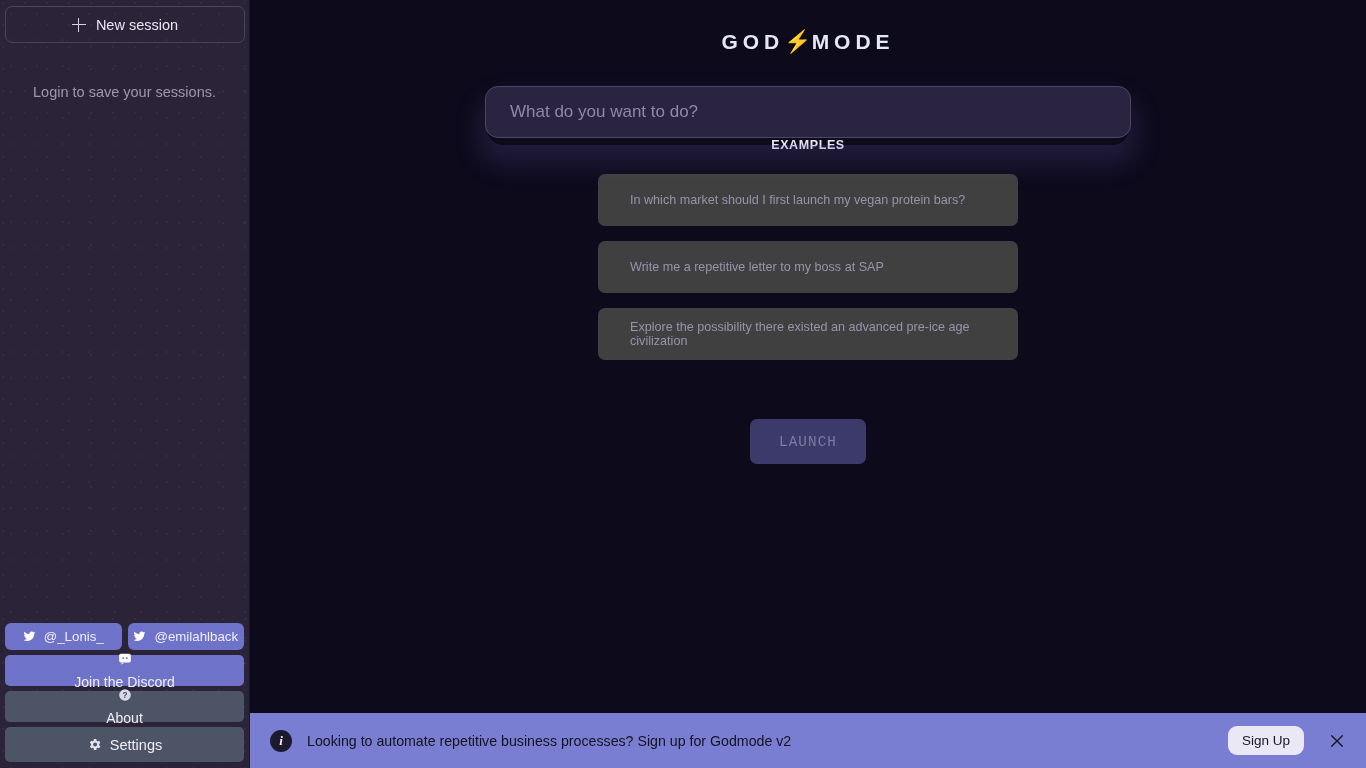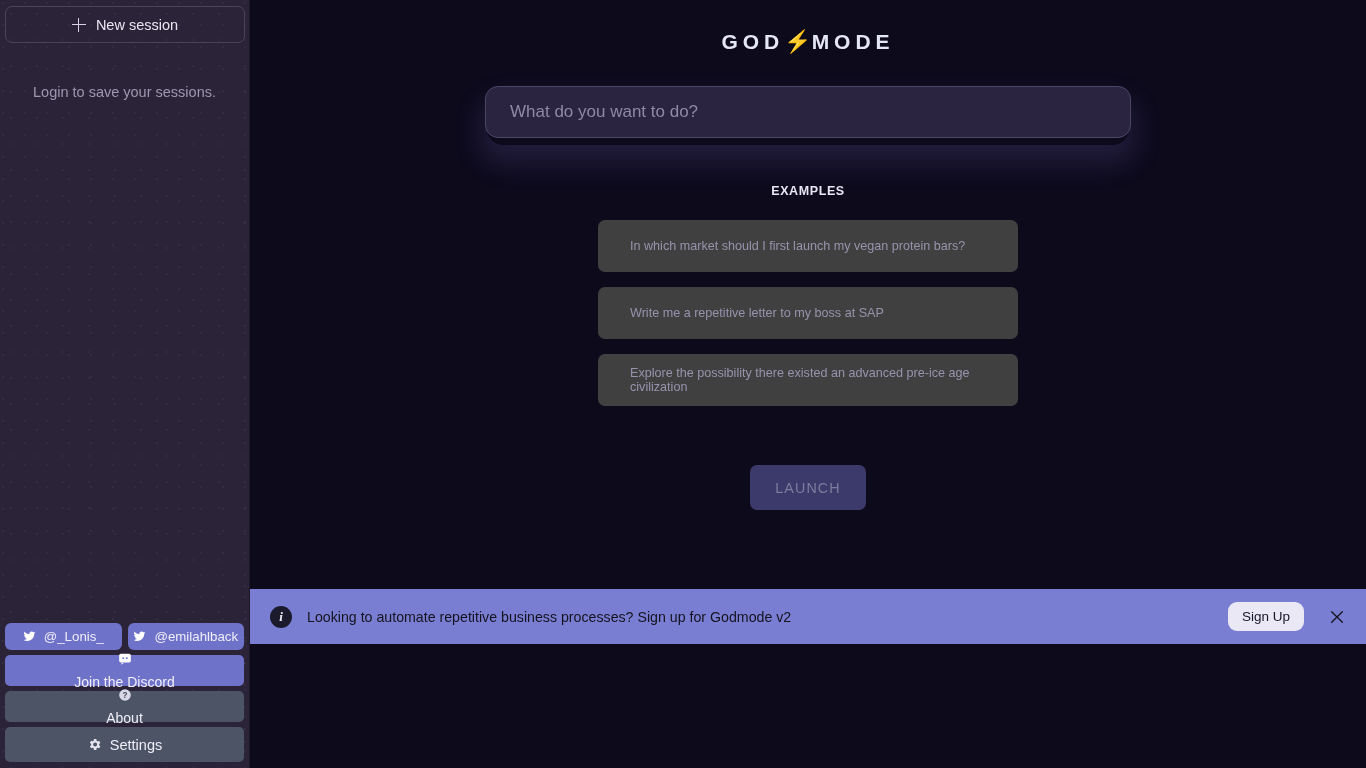--- a/index.html
+++ b/index.html
@@ -2,21 +2,21 @@
 <html><head>
 <meta charset="utf-8">
 <style>
   * { margin:0; padding:0; box-sizing:border-box; }
   html, body {
     width:1366px; height:768px;
     background:#0d0a1c;
     font-family:"Liberation Sans", sans-serif;
     overflow:hidden;
   }
-  #app { position:relative; width:1366px; height:644px; display:flex; }
+  #app { position:relative; width:1366px; height:768px; display:flex; }
 
   
   #sidebar {
     position:relative;
     width:250px; height:768px;
     background-color:#2b2439;
     background-image:
       radial-gradient(circle at 3px 3px, rgba(255,255,255,0.045) 1px, transparent 1.2px),
       radial-gradient(circle at 11px 14px, rgba(255,255,255,0.035) 1px, transparent 1.2px),
       radial-gradient(circle at 19px 7px, rgba(255,255,255,0.03) 1px, transparent 1.2px);
@@ -90,21 +90,20 @@
     background:#2a2440;
     color:#d8d4e6;
     font-size:17px;
     padding:0 24px;
     outline:none;
     font-family:"Liberation Sans", sans-serif;
   }
   #prompt-input::placeholder { color:#8f89a6; }
 
   #examples-title {
-    margin-top:46px;
     font-size:12.5px; font-weight:bold; letter-spacing:0.6px;
     color:#e7e6f3;
   }
   #examples { margin-top:22px; width:420px; display:flex; flex-direction:column; gap:15px; }
   .example-card {
     height:52px; border-radius:7px;
     background:#404040;
     display:flex; align-items:center;
     padding:0 32px;
     color:#9893ad; font-size:12.6px;
@@ -112,21 +111,21 @@
     font-family:"Liberation Sans", sans-serif;
   }
 
   #launch-btn {
     margin-top:59px;
     width:116px; height:45px;
     border-radius:7px; border:none;
     background:#3b3a6b;
     color:#7d7c9e; font-size:14.3px; letter-spacing:1.1px;
     cursor:pointer;
-    font-family:Liberation Sans, sans-serif;
+    font-family:Liberation Mono, monospace;
   }
 
   
   #banner {
     position:absolute; left:250px; bottom:0;
     width:1116px; height:55px;
     background:#7a7ed2;
     display:flex; align-items:center;
     padding:0 18px 0 20px;
   }

